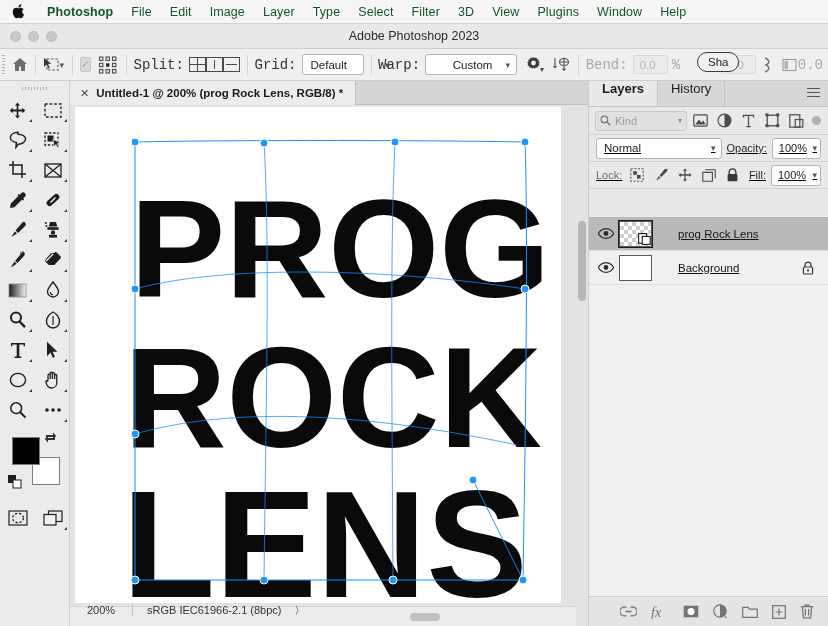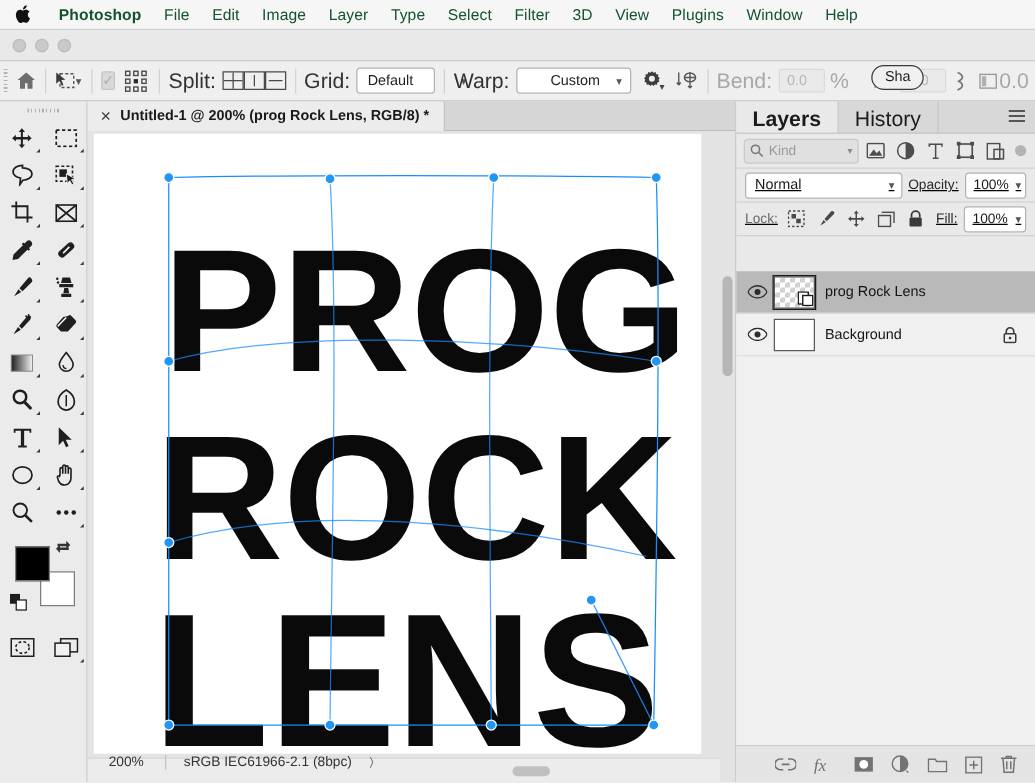--- a/index.html
+++ b/index.html
@@ -58,21 +58,21 @@
   }
   .opt-grip {
     width: 14px; height: 32px;
     display: flex; align-items: center; justify-content: center;
   }
   .grip-dots {
     width: 3px; height: 20px;
     background: repeating-linear-gradient(to bottom, #b2b2b2 0 1px, transparent 1px 3px);
   }
   .opt-sep { width: 1px; height: 20px; background: #d2d2d2; margin: 0 7px; }
-  .opt-lbl { font-size: 17px; color: #333; margin-right: 5px; white-space: nowrap; }
+  .opt-lbl { font-size: 14px; color: #333; margin-right: 5px; white-space: nowrap; font-family: Liberation Mono, monospace; }
   .opt-lbl.dim { color: #a8a8a8; }
   .opt-ico {
     display: inline-flex; align-items: center; justify-content: center;
     color: #4a4a4a;
   }
   .icobtn { width: 22px; height: 22px; }
   .sq-ico { width: 17px; height: 15px; border: 1.3px solid #4a4a4a; position: relative; }
   .sq-ico.cross::before { content:''; position:absolute; left:50%; top:0; bottom:0; width:1.3px; background:#4a4a4a; margin-left:-.65px;}
   .sq-ico.cross::after { content:''; position:absolute; top:50%; left:0; right:0; height:1.3px; background:#4a4a4a; margin-top:-.65px;}
   .sq-ico.vert::before { content:''; position:absolute; left:50%; top:2px; bottom:2px; width:1.3px; background:#4a4a4a; margin-left:-.65px;}
@@ -171,22 +171,22 @@
 
   
   .rightpanel {
     position: absolute; right: 0; top: 81px; width: 240px; bottom: 0;
     background: #e9e9e9; border-left: 1px solid #cccccc;
   }
   .panel-tabs {
     height: 26px; background: #d8d8d8; display: flex; align-items: stretch;
     border-bottom: 1px solid #c5c5c5; position: relative;
   }
-  .ptab { padding: 0 13px; display: flex; align-items: flex-end;
-    font-size: 17px; color: #1c1c1c; border-right: 1px solid #c5c5c5; }
+  .ptab { padding: 0 13px; display: flex; align-items: flex-start;
+    font-size: 13px; color: #1c1c1c; border-right: 1px solid #c5c5c5; }
   .ptab.active { background: #e9e9e9; font-weight: bold; }
   .pmenu { position: absolute; right: 8px; top: 7px; width: 13px; height: 11px;
     background: repeating-linear-gradient(to bottom, #555 0 1.5px, transparent 1.5px 4px); }
   .filterrow {
     height: 28px; display: flex; align-items: center; gap: 3px;
     padding: 0 6px; border-bottom: 1px solid #d2d2d2;
   }
   .kindbox {
     width: 92px; height: 20px; background: #e0e0e0; border: 1px solid #cacaca;
     border-radius: 3px; display: flex; align-items: center; gap: 4px; padding: 0 4px;
@@ -225,21 +225,21 @@
     background-image:
       linear-gradient(45deg, #cfcfcf 25%, transparent 25%, transparent 75%, #cfcfcf 75%),
       linear-gradient(45deg, #cfcfcf 25%, transparent 25%, transparent 75%, #cfcfcf 75%);
     background-size: 8px 8px; background-position: 0 0, 4px 4px; background-color: #fff;
     outline: 1.5px solid #1a1a1a; outline-offset: 0px;
   }
   .thumb .smartbadge {
     position: absolute; right: 0; bottom: 0; width: 14px; height: 13px;
     display: flex; align-items: center; justify-content: center;
   }
-  .layername { font-size: 11.5px; color: #141414; padding-left: 8px; flex: 1; }
+  .layername { font-size: 11.5px; color: #141414; padding-left: 26px; flex: 1; text-decoration: underline; }
   .layerlock { padding-right: 14px; color: #3a3a3a; display: flex; align-items: center; }
   .panel-footer {
     position: absolute; left: 0; right: 0; bottom: 0; height: 30px;
     background: #e4e4e4; border-top: 1px solid #cfcfcf;
     display: flex; align-items: center; justify-content: flex-end; gap: 14px;
     padding-right: 14px; color: #737373;
   }
   .ffico { display: flex; align-items: center; justify-content: center; }
 
   
@@ -270,20 +270,21 @@
     <div class="menu-item">Window</div>
     <div class="menu-item">Help</div>
   </div>
 
   <div class="titlebar">
     <div class="traffic">
       <div class="tl"></div>
       <div class="tl"></div>
       <div class="tl"></div>
     </div>
+    <div class="apptitle">Adobe Photoshop 2023</div>
   </div>
 
   <div class="optionsbar">
     <div class="opt-grip">
         <div class="grip-dots"></div>
       </div>
 
     <div class="opt-ico icobtn" style="margin-left:4px;">
       <svg width="16" height="15" viewBox="0 0 16 15">
           <path d="M8 1 1 7h2v7h4V9.5h2V14h4V7h2z" fill="#6d6d6d"></path>

